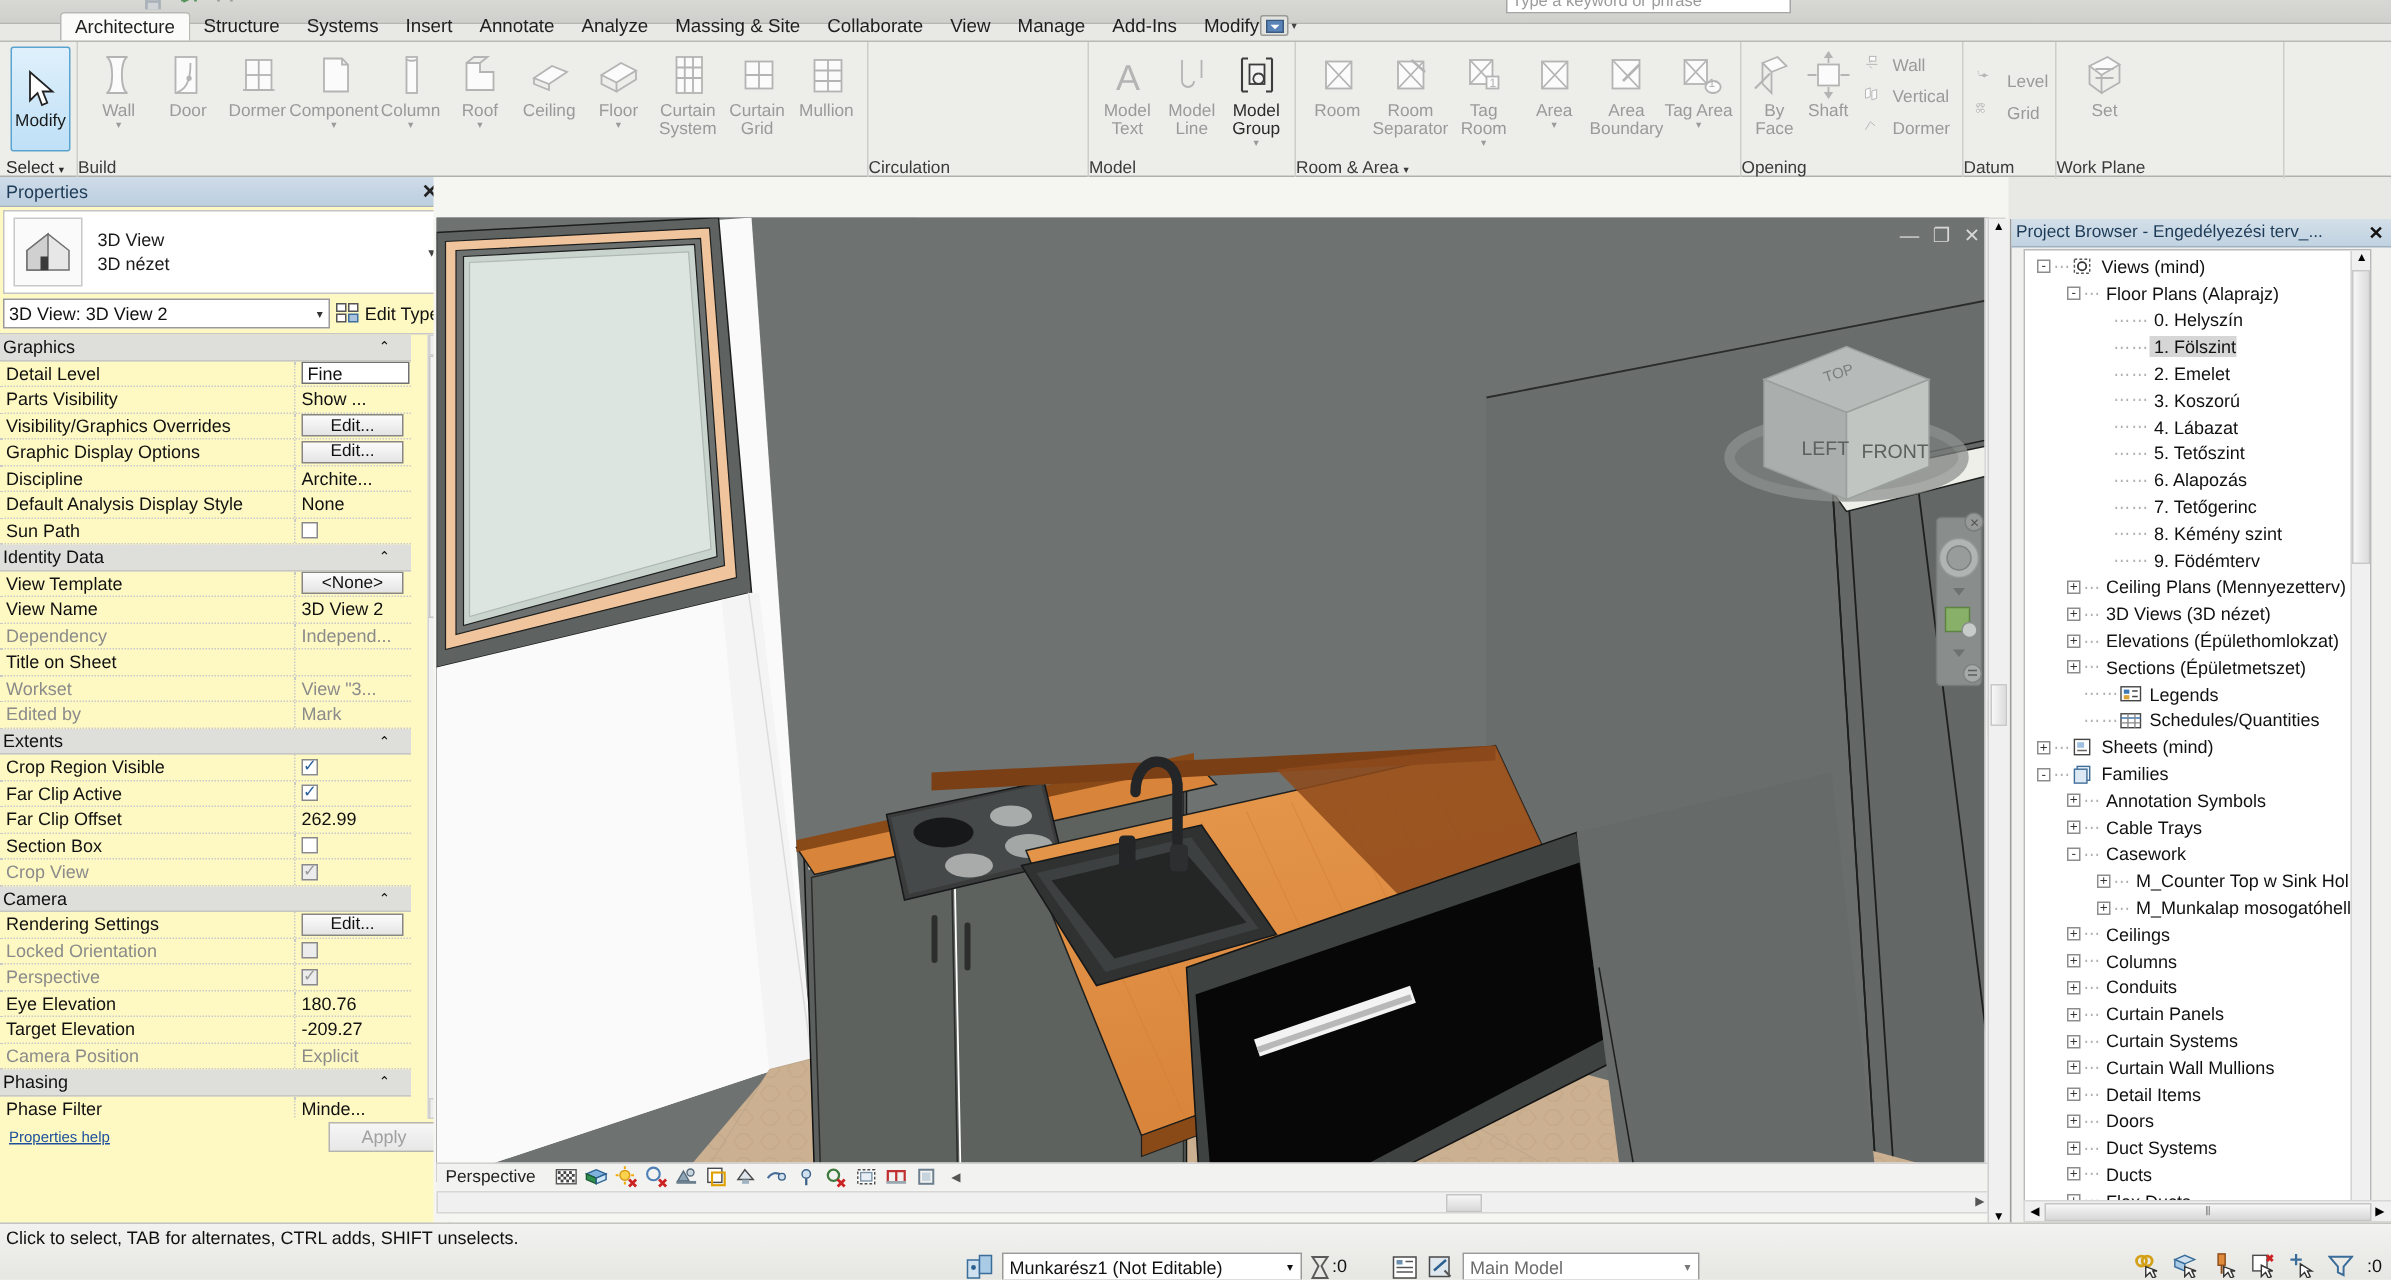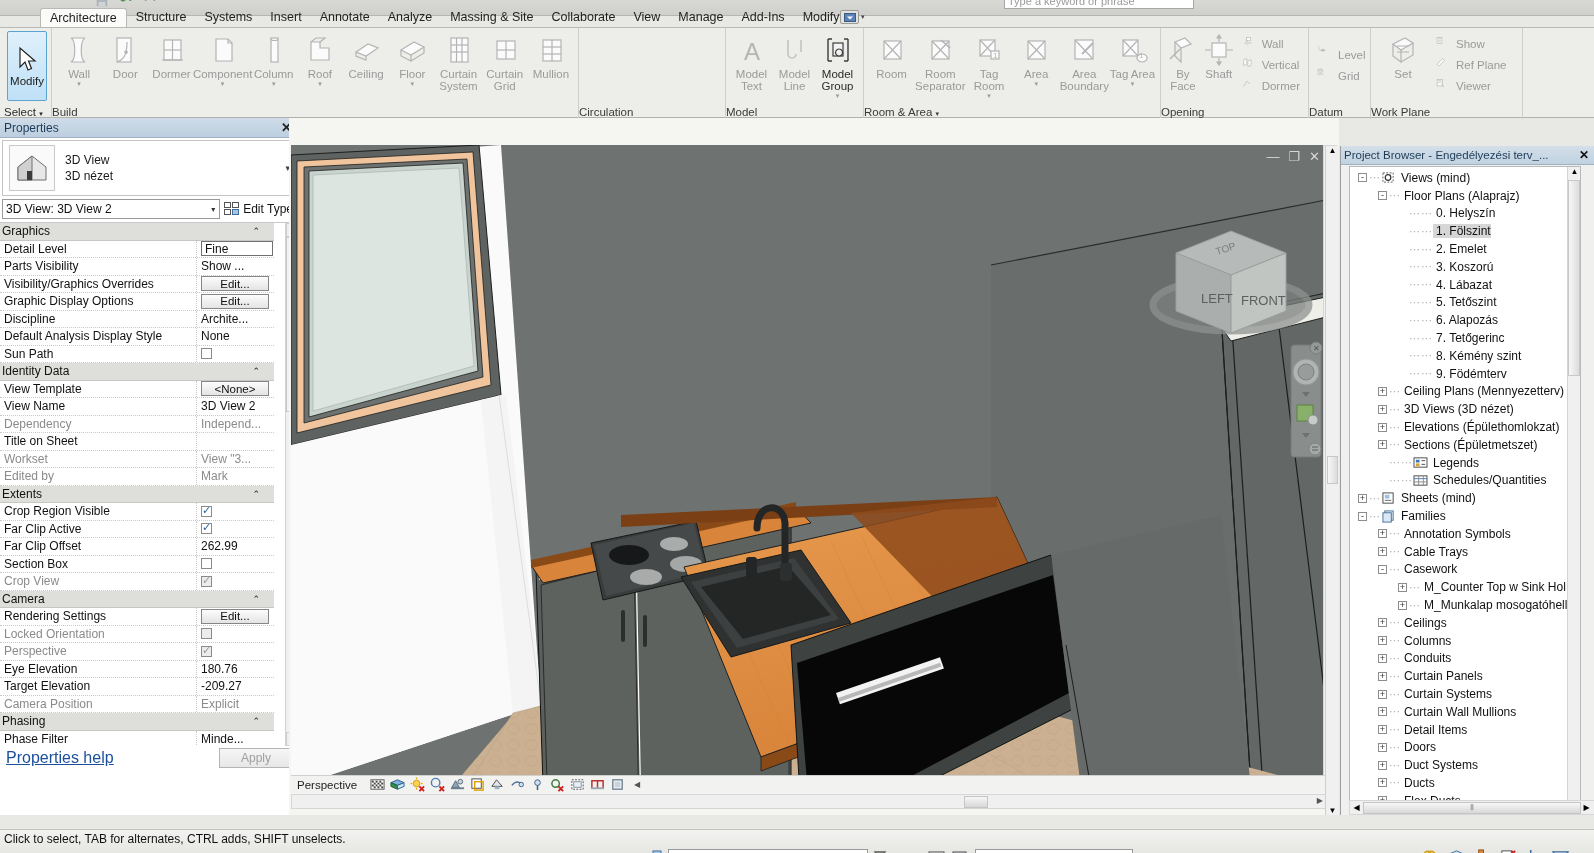--- a/index.html
+++ b/index.html
@@ -91,21 +91,21 @@
   .modify-btn .lbl { font-size: 11.5px; color: #1a1a1a; }
   .selectlabel { position: absolute; bottom: 1px; left: 4px; font-size: 11.5px; color: #2b2b2b; }
 
   .btn-small { display: flex; align-items: center; gap: 4px; padding: 2px 4px; cursor: default; }
   .btn-small .lbl { font-size: 11.5px; color: #9a9a9a; }
   .col-small { display: flex; flex-direction: column; justify-content: center; height: 70px; }
 
   
   .props {
     position: absolute; left: 0; top: 118px; width: 300px; height: 697px;
-    background: #ffffff; border-right: 1px solid #9d9d9d;
+    background: #fef9c3; border-right: 1px solid #9d9d9d;
   }
   .props-title {
     height: 20px; background: linear-gradient(#cfdbe8, #bccfe0);
     border-bottom: 1px solid #9fb0c0;
     display: flex; align-items: center; padding: 0 4px;
     font-size: 12px; color: #1d3b57;
   }
   .props-title .x { margin-left: auto; font-size: 13px; font-weight: bold; color: #222; padding-right: 3px; }
   .props-head {
     height: 56px; background: #fff; border: 1px solid #c4c4c4; margin: 2px;
@@ -144,21 +144,21 @@
   .chk { width: 11px; height: 11px; border: 1px solid #8a8a8a; background: #fff; display: inline-block; position: relative; }
   .chk.on::after { content: "✓"; position: absolute; left: 0px; top: -3px; font-size: 11px; color: #2a5f9e; }
   .chk.gray { background: #ececec; }
   .chk.gray.on::after { color: #9a9a9a; }
   .pscroll { position: absolute; right: 0; top: 0; width: 14px; height: 100%; background: #f0f0f0; border-left: 1px solid #d2d2d2; }
   .pscroll .up, .pscroll .dn { height: 14px; display: flex; align-items: center; justify-content: center; font-size: 8px; border: 1px solid #cfcfcf; background: #eee; }
   .pscroll .dn { position: absolute; bottom: 0; width: 14px; }
   .pscroll .thumbbar { position: absolute; top: 14px; width: 14px; height: 175px; background: linear-gradient(90deg,#f4f4f4,#dcdcdc); border: 1px solid #c6c6c6; }
   .pscroll .grip { position: absolute; top: 160px; left: 3px; font-size: 9px; color: #666; }
   .props-foot { display: flex; align-items: center; height: 24px; padding: 2px 6px; }
-  .props-help { color: #1c4f9c; text-decoration: underline; font-size: 16px; }
+  .props-help { color: #1c4f9c; text-decoration: underline; font-size: 10px; }
   .apply-btn {
     margin-left: auto; width: 74px; height: 20px;
     border: 1px solid #b4b4b4; background: linear-gradient(#f6f6f6,#e7e7e7);
     display: flex; align-items: center; justify-content: center; font-size: 12px; color: #a0a0a0;
   }
 
   
   .canvas-wrap {
     position: absolute; left: 289px; top: 118px; width: 1050px; height: 697px;
     background: #f5f5f2;
@@ -233,21 +233,21 @@
   .outer-scroll {
     position: absolute; left: 1325px; top: 146px; width: 14px; height: 669px;
     background: #f0f0f0; border-left: 1px solid #cfcfcf;
   }
   .outer-scroll .up { position: absolute; top: 0; width: 13px; text-align: center; font-size: 8px; }
   .outer-scroll .dn { position: absolute; bottom: 0; width: 13px; text-align: center; font-size: 8px; }
   .outer-scroll .th { position: absolute; top: 310px; left: 1px; width: 11px; height: 28px; background: linear-gradient(90deg,#f7f7f7,#dcdcdc); border: 1px solid #c8c8c8; }
 
   
   .statusbar {
-    position: absolute; left: 0; bottom: 0; width: 1594px; height: 24px;
+    position: absolute; left: 0; bottom: 0; width: 1594px; height: 38px;
     background: linear-gradient(#f2f2f0,#e6e6e2); border-top: 1px solid #c3c3bf;
   }
   .sb-text { position: absolute; left: 4px; top: 2px; font-size: 12px; color: #111; }
   .wsselect {
     position: absolute; left: 668px; top: 19px; width: 200px; height: 19px;
     background: #fff; border: 1px solid #9a9a9a; display: flex; align-items: center;
     padding-left: 4px; font-size: 12px; color: #111;
   }
   .wsselect .ar { margin-left: auto; font-size: 8px; padding-right: 5px; }
   .sb-icon { width: 17px; height: 17px; display: inline-block; }
@@ -598,43 +598,20 @@
         <div class="grp-body" id="wp-host">
             <div class="btn-big">
               <svg viewBox="0 0 32 32" class="ico">
                 <path d="M6 10 L18 4 L26 9 L14 16 Z" fill="#fbfbfb" stroke="#b4b4b4" stroke-width="1.2"></path>
                 <path d="M6 10 L6 22 L14 28 L14 16" fill="none" stroke="#b4b4b4" stroke-width="1.2"></path>
                 <path d="M26 9 L26 21 L14 28" fill="none" stroke="#b4b4b4" stroke-width="1.2"></path>
                 <path d="M10 12 H22 M10 18 H22" fill="none" stroke="#b4b4b4" stroke-width="1.2"></path>
               </svg>
               <div class="lbl">Set</div>
             </div>
-            <div class="col-small">
-              <div class="btn-small">
-                <svg viewBox="0 0 32 32" class="ico" width="17" height="17" style="width: 17px; height: 17px;">
-                  <rect x="4" y="3" width="9" height="11" fill="#fbfbfb" stroke="#b4b4b4" stroke-width="1.2"></rect>
-                  <path d="M6 5 H11 M6 8 H11 M6 11 H11" fill="none" stroke="#b4b4b4" stroke-width="1.2"></path>
-                </svg>
-                <div class="lbl">Show</div>
-              </div>
-              <div class="btn-small">
-                <svg viewBox="0 0 32 32" class="ico" width="17" height="17" style="width: 17px; height: 17px;">
-                  <path d="M4 14 L14 3 L18 6 L8 17 Z" fill="#fbfbfb" stroke="#b4b4b4" stroke-width="1.2"></path>
-                </svg>
-                <div class="lbl">Ref Plane</div>
-              </div>
-              <div class="btn-small">
-                <svg viewBox="0 0 32 32" class="ico" width="17" height="17" style="width: 17px; height: 17px;">
-                  <rect x="4" y="3" width="10" height="12" fill="#fbfbfb" stroke="#b4b4b4" stroke-width="1.2"></rect>
-                  <path d="M6 5 h6 M6 8 h6" fill="none" stroke="#b4b4b4" stroke-width="1.2"></path>
-                  <path d="M12 12 l5 5" fill="none" stroke="#b4b4b4" stroke-width="1.6"></path>
-                </svg>
-                <div class="lbl">Viewer</div>
-              </div>
-            </div>
           </div>
         <div class="grp-label">Work Plane</div>
       </div>
 
     </div>
   </div>
 
   <div class="props">
     <div class="props-title">
       <span>Properties</span>

